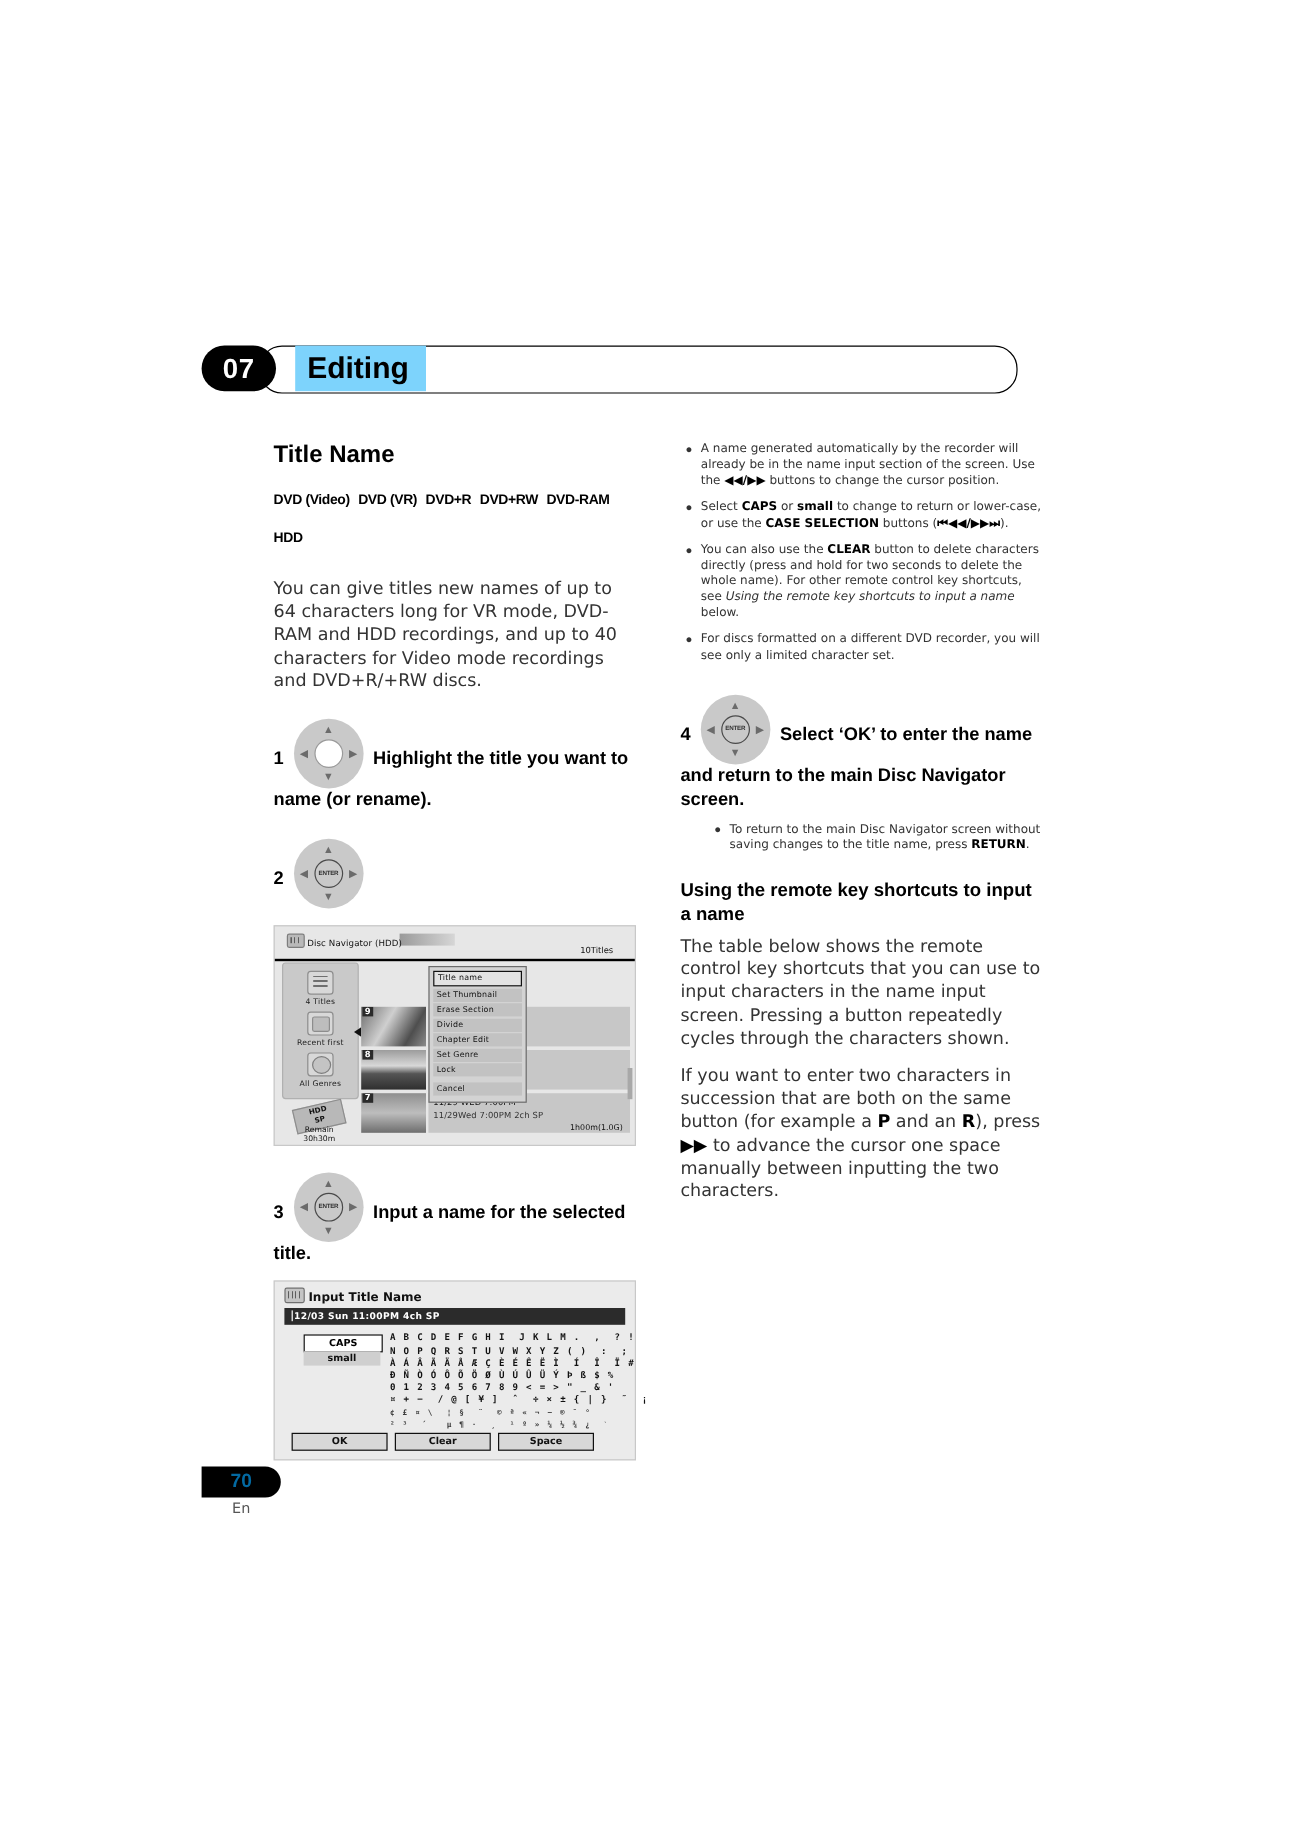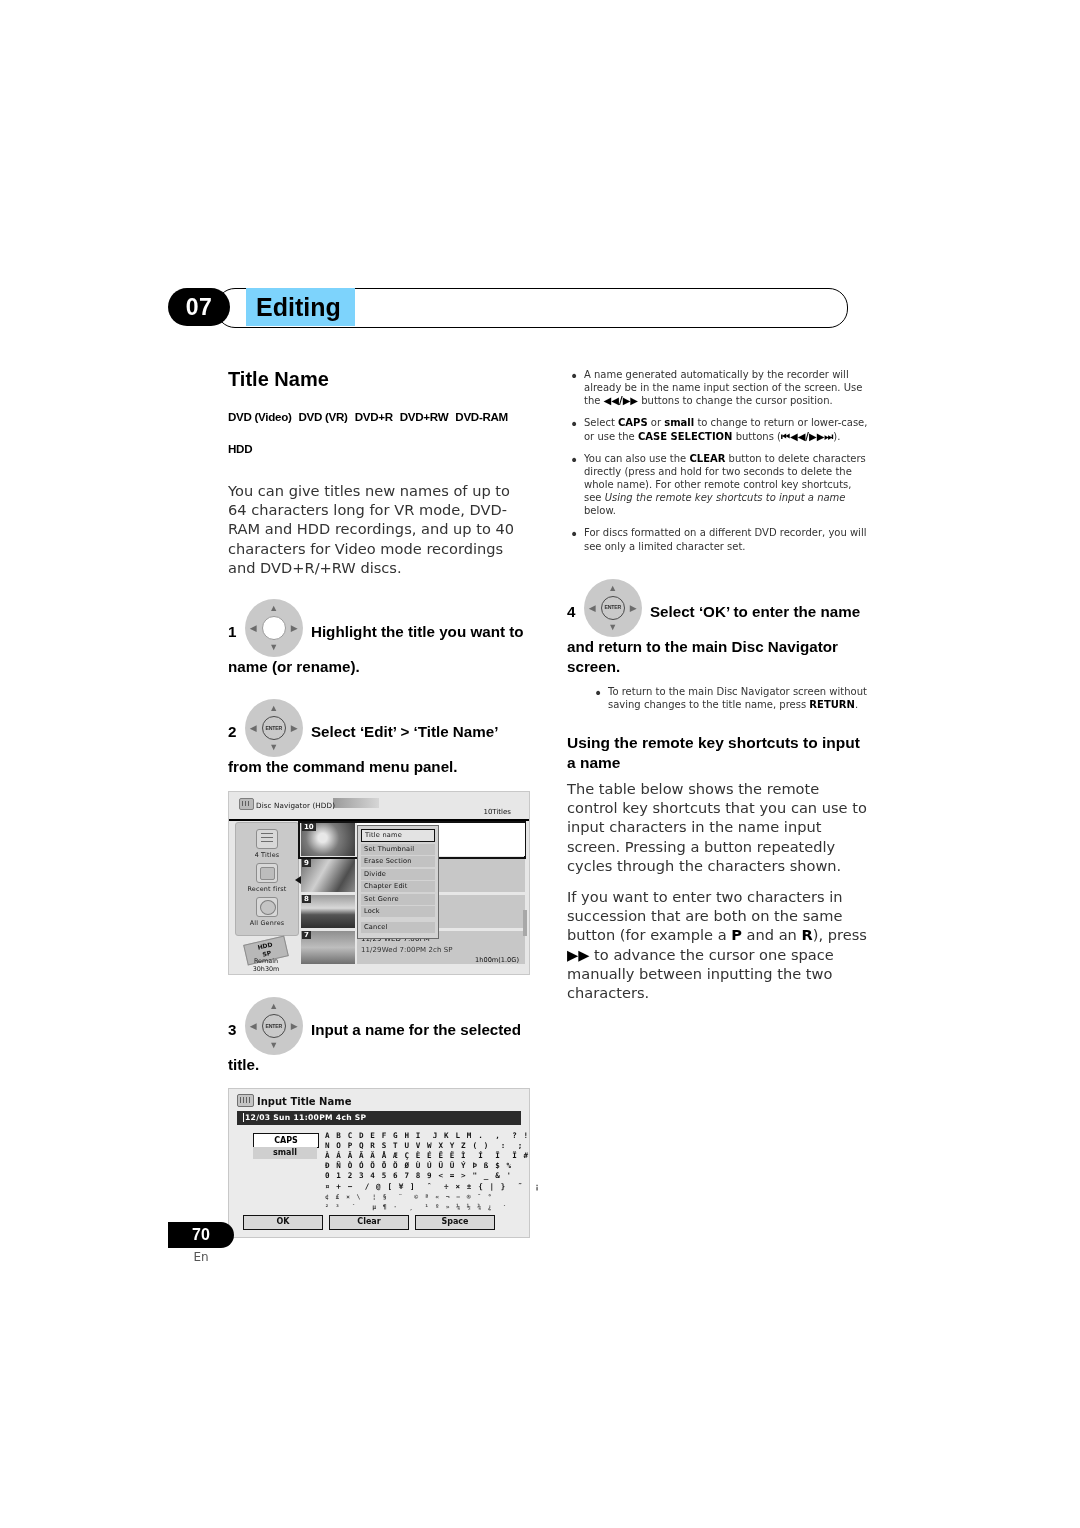--- a/index.html
+++ b/index.html
@@ -182,21 +182,21 @@
     letter-spacing:1.1px;white-space:pre;font-weight:bold;}
   .charmap .dim{color:#3a3a3a;font-size:6.4px;letter-spacing:1.4px;}
   .in-btn{position:absolute;top:126px;height:13px;background:#d8d8d8;border:1.4px solid #111;
     font-size:8px;font-weight:bold;text-align:center;line-height:11px;color:#111;}
   #btn-ok{left:14px;width:78px;}
   #btn-clear{left:100px;width:78px;}
   #btn-space{left:186px;width:78px;}
 
   
   .pagenum{position:absolute;left:168px;top:1222px;width:66px;height:26px;background:#000;
-    border-radius:0 13px 13px 0;color:#ffffff;font-weight:bold;font-size:16px;
+    border-radius:0 13px 13px 0;color:#0369a1;font-weight:bold;font-size:16px;
     display:flex;align-items:center;justify-content:center;}
   .pagelang{position:absolute;left:168px;top:1250px;width:66px;text-align:center;
     font-size:12px;color:#555;font-family:"DejaVu Sans",sans-serif;}
 </style>
 </head>
 <body>
 
 <div class="page">
 
   <div class="chapter-header">
@@ -222,21 +222,20 @@
       </span>
       <span class="step-body">Highlight the title you want to name (or rename).</span>
     </div>
 
     <div class="step">
       <span class="num">2</span>
       <span class="pad">
         <i class="up">▲</i><i class="dn">▼</i><i class="lf">◀</i><i class="rt">▶</i>
         <span class="hub enter">ENTER</span>
       </span>
-      <span class="step-body">Select ‘Edit’ &gt; ‘Title Name’ from the command menu panel.</span>
     </div>
 
     <div class="shot" id="disc-nav-shot">
       <div class="dn-titlebar-fill"></div>
       <div class="dn-title">
         <span class="dn-ico"></span><span>Disc Navigator  (HDD)</span>
       </div>
       <div class="dn-count">10Titles</div>
       <div class="dn-hline"></div>
 
@@ -259,29 +258,20 @@
       <div class="dn-hddsp">
         <div>HDD</div>
         <div>SP</div>
       </div>
       <div class="dn-remain">
         <div>Remain</div>
         <div>30h30m</div>
       </div>
 
       <div class="dn-rows" id="dn-rows">
-          <div class="dn-row sel" style="top: 0px;">
-            <div class="thumb" style="background: radial-gradient(circle at 40% 45%, rgb(232, 232, 232) 0px, rgb(232, 232, 232) 12%, rgb(122, 122, 122) 45%, rgb(58, 58, 58) 100%);">
-              <div class="n">10</div>
-            </div>
-            <div class="info">
-              <div>12/03  SUN    11:00PM</div>
-              <div class="r2">12/03Sun     11:00P</div>
-            </div>
-          </div>
           <div class="dn-row" style="top: 36px;">
             <div class="thumb" style="background: linear-gradient(120deg, rgb(109, 109, 109), rgb(207, 207, 207) 40%, rgb(78, 78, 78) 75%, rgb(140, 140, 140));">
               <div class="n">9</div>
             </div>
             <div class="info">
               <div>12/03  SUN     8:00P</div>
               <div class="r2">12/03Sun      8:00PM</div>
             </div>
           </div>
           <div class="dn-row" style="top: 72px;">

